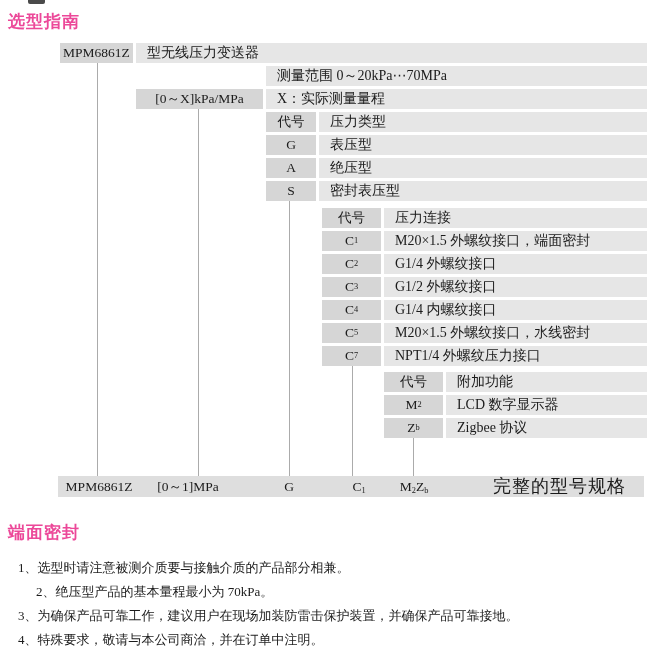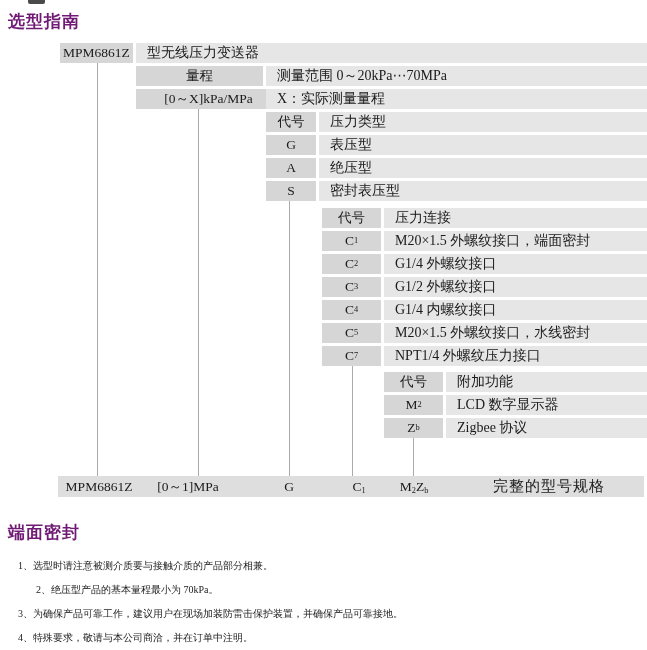--- a/index.html
+++ b/index.html
@@ -4,58 +4,57 @@
 <style>
   html,body{margin:0;padding:0;background:#ffffff;}
   .canvas{
     position:relative;width:647px;height:650px;background:#ffffff;
     font-family:"Liberation Serif","DejaVu Serif",serif;
     color:#1b1b1b;overflow:hidden;
   }
   .heading{
     position:absolute;left:8px;margin:0;
     font-family:"Liberation Sans","DejaVu Sans",sans-serif;
-    font-size:17px;font-weight:bold;color:#701a75;letter-spacing:1px;
+    font-size:17px;font-weight:bold;color:#ec4899;letter-spacing:1px;
   }
   .cell{
     position:absolute;height:20px;display:flex;align-items:center;
     font-size:14px;line-height:20px;white-space:nowrap;
   }
   .code{background:#d6d6d6;justify-content:center;font-size:13.5px;}
   .desc{background:#e6e6e6;padding-left:11px;}
   .vline{position:absolute;width:1px;background:#ababab;}
   .band{position:absolute;left:58px;top:476px;width:586px;height:21px;background:#dedede;}
   .band span{position:absolute;top:0;height:21px;line-height:21px;font-size:13.5px;white-space:nowrap;}
   .band .centered{transform:translateX(-50%);}
-  .band .band-label{font-size:15px;letter-spacing:1px;}
+  .band .band-label{font-size:18px;letter-spacing:1px;}
   sub{font-size:0.62em;vertical-align:-0.25em;}
-  .tips-item{position:absolute;left:18px;font-size:10px;white-space:nowrap;}
+  .tips-item{position:absolute;left:18px;font-size:13px;white-space:nowrap;}
   .artifact{position:absolute;left:28px;top:0;width:17px;height:4px;background:#4a4a4a;border-radius:0 0 2px 2px;}
 </style>
 </head>
 <body>
 
 <div class="canvas">
 
   <div class="artifact"></div>
 
   <h1 class="heading" style="top:10px;">选型指南</h1>
 
   <div class="vline" style="left:97px;top:63px;height:413px;"></div>
   <div class="vline" style="left:198px;top:109px;height:367px;"></div>
   <div class="vline" style="left:289px;top:201px;height:275px;"></div>
   <div class="vline" style="left:352px;top:366px;height:110px;"></div>
   <div class="vline" style="left:413px;top:438px;height:38px;"></div>
 
   <div class="cell code" style="left:60px;top:43px;width:73px;">MPM6861Z</div>
   <div class="cell desc" style="left:136px;top:43px;width:508px;">型无线压力变送器</div>
 
-  <div class="cell code" style="left:136px;top:66px;width:127px;">量程</div>
   <div class="cell desc" style="left:266px;top:66px;width:378px;">测量范围 0～20kPa⋯70MPa</div>
-  <div class="cell code" style="left:136px;top:89px;width:127px;padding-left:9px;">[0～X]kPa/MPa</div>
+  <div class="cell code" style="left:136px;top:89px;width:127px;">[0～X]kPa/MPa</div>
   <div class="cell desc" style="left:266px;top:89px;width:378px;">X：实际测量量程</div>
 
   <div class="cell code" style="left:266px;top:112px;width:50px;">代号</div>
   <div class="cell desc" style="left:319px;top:112px;width:325px;">压力类型</div>
   <div class="cell code" style="left:266px;top:135px;width:50px;">G</div>
   <div class="cell desc" style="left:319px;top:135px;width:325px;">表压型</div>
   <div class="cell code" style="left:266px;top:158px;width:50px;">A</div>
   <div class="cell desc" style="left:319px;top:158px;width:325px;">绝压型</div>
   <div class="cell code" style="left:266px;top:181px;width:50px;">S</div>
   <div class="cell desc" style="left:319px;top:181px;width:325px;">密封表压型</div>

